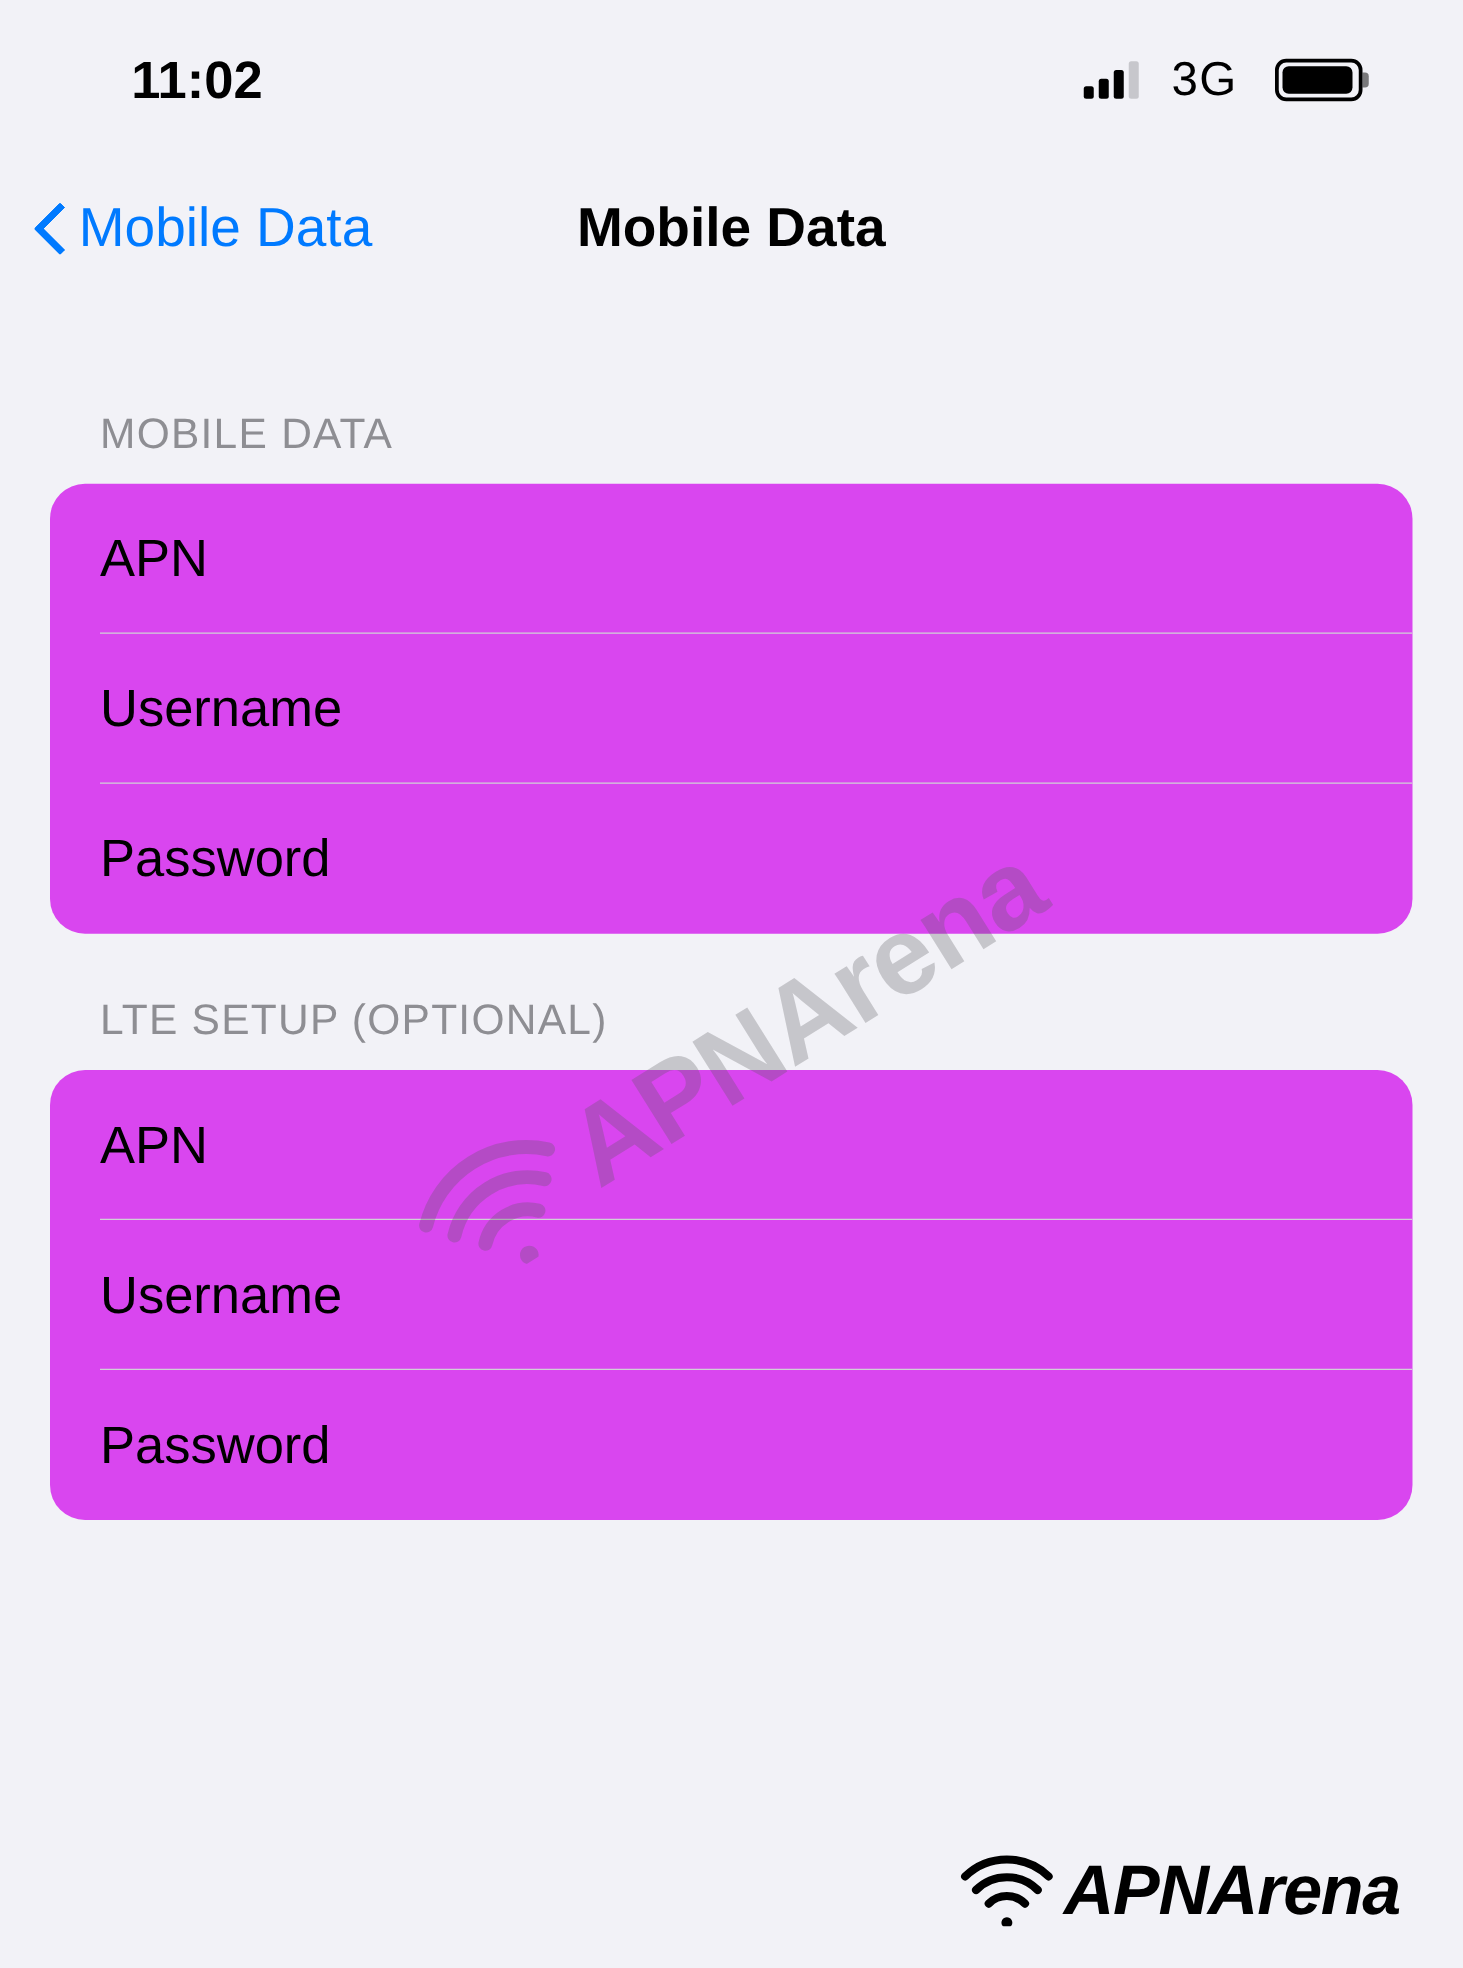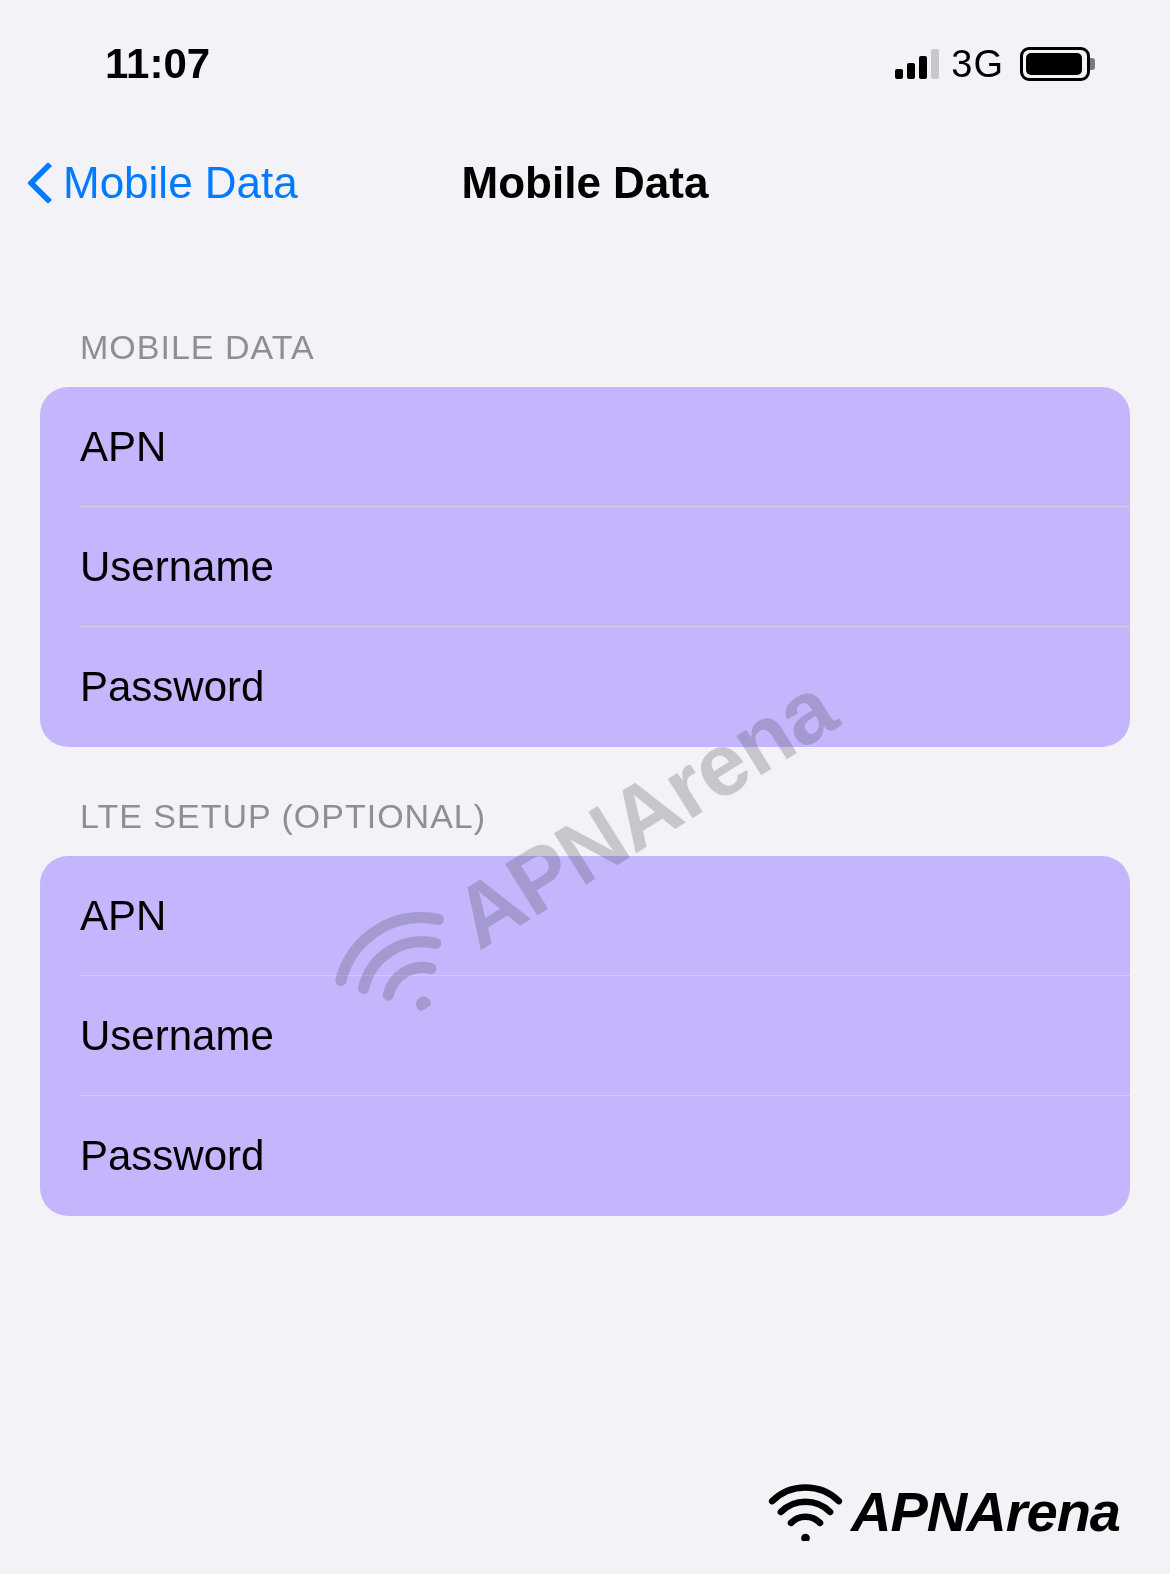--- a/index.html
+++ b/index.html
@@ -23,21 +23,21 @@
       padding: 40px 80px 20px 105px;
     }
     .status-time {
       font-size: 42px;
       font-weight: 600;
       color: #000;
     }
     .status-right {
       display: flex;
       align-items: center;
-      gap: 8px;
+      gap: 22px;
     }
     .signal-bars {
       display: flex;
       align-items: flex-end;
       gap: 4px;
       height: 30px;
     }
     .bar {
       width: 8px;
       background: #000;
@@ -120,21 +120,21 @@
       color: #000;
     }
     .section-header {
       font-size: 34px;
       color: #8e8e93;
       letter-spacing: 1px;
       padding: 50px 50px 20px 80px;
       text-transform: uppercase;
     }
     .section {
-      background: #c4b5fd;
+      background: #d946ef;
       margin: 0 40px;
       border-radius: 28px;
       overflow: hidden;
     }
     .row {
       display: flex;
       align-items: center;
       min-height: 120px;
       padding: 0 40px;
       position: relative;
@@ -204,21 +204,21 @@
       font-weight: 700;
       font-style: italic;
       color: #000;
       letter-spacing: -1px;
     }
   </style>
 </head>
 <body>
 
 <div class="status-bar">
-  <div class="status-time">11:07</div>
+  <div class="status-time">11:02</div>
   <div class="status-right">
     <div class="signal-bars">
       <div class="bar bar1"></div>
       <div class="bar bar2"></div>
       <div class="bar bar3"></div>
       <div class="bar bar4"></div>
     </div>
     <div class="network-type">3G</div>
     <div class="battery">
       <div class="battery-fill"></div>

